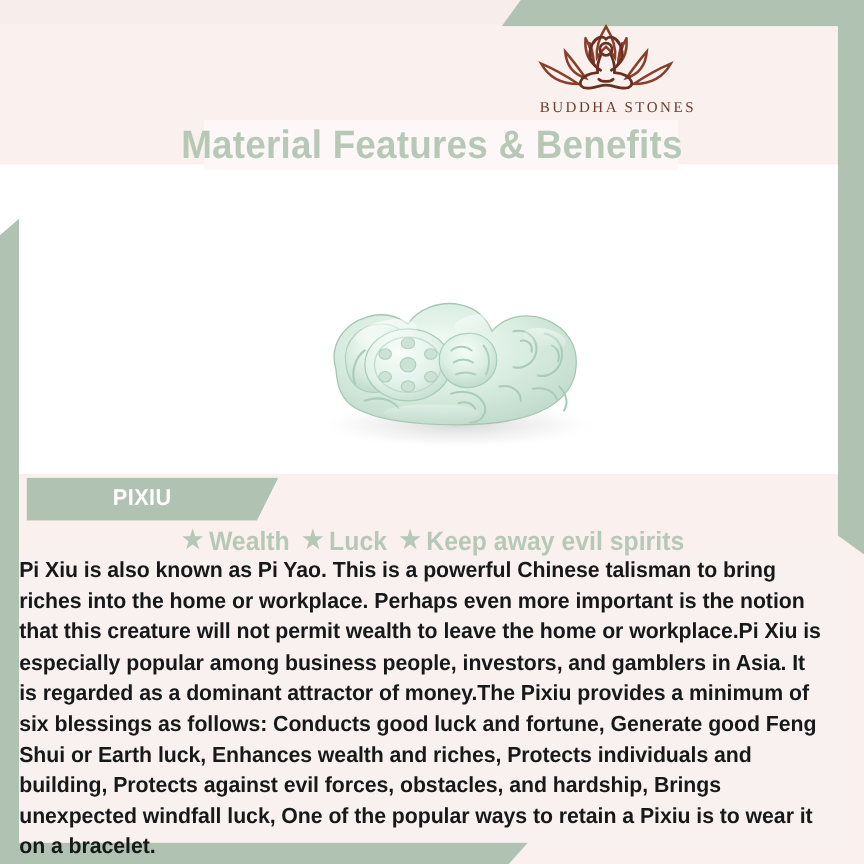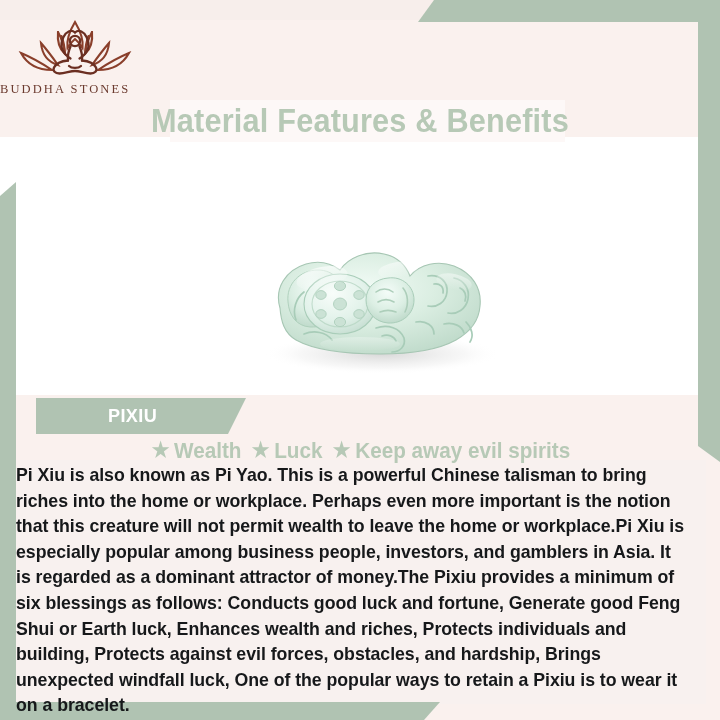--- a/index.html
+++ b/index.html
@@ -105,21 +105,21 @@
 
   
   .logo-wrap {
     position: absolute;
     left: 0;
     top: 18px;
     width: 580px;
     height: 82px;
     display: flex;
     flex-direction: column;
-    align-items: flex-start;
+    align-items: flex-end;
     justify-content: flex-start;
   }
   .logo-mark { display: block; }
   .logo-text {
     margin-top: 2px;
     font-family: "Liberation Serif", serif;
     font-size: 12.5px;
     letter-spacing: 2.1px;
     color: #6b3a2e;
     font-weight: 400;
@@ -156,21 +156,21 @@
     position: absolute;
     left: 248px;
     top: 236px;
     width: 268px;
     height: 140px;
   }
 
   
   .pixiu-banner {
     position: absolute;
-    left: 36px;
+    left: 22px;
     top: 398px;
     width: 210px;
     height: 36px;
     background: #b0c3b2;
     clip-path: polygon(0 0, 100% 0, calc(100% - 18px) 100%, 0 100%);
     display: flex;
     align-items: center;
   }
   .pixiu-label {
     margin-left: 72px;

